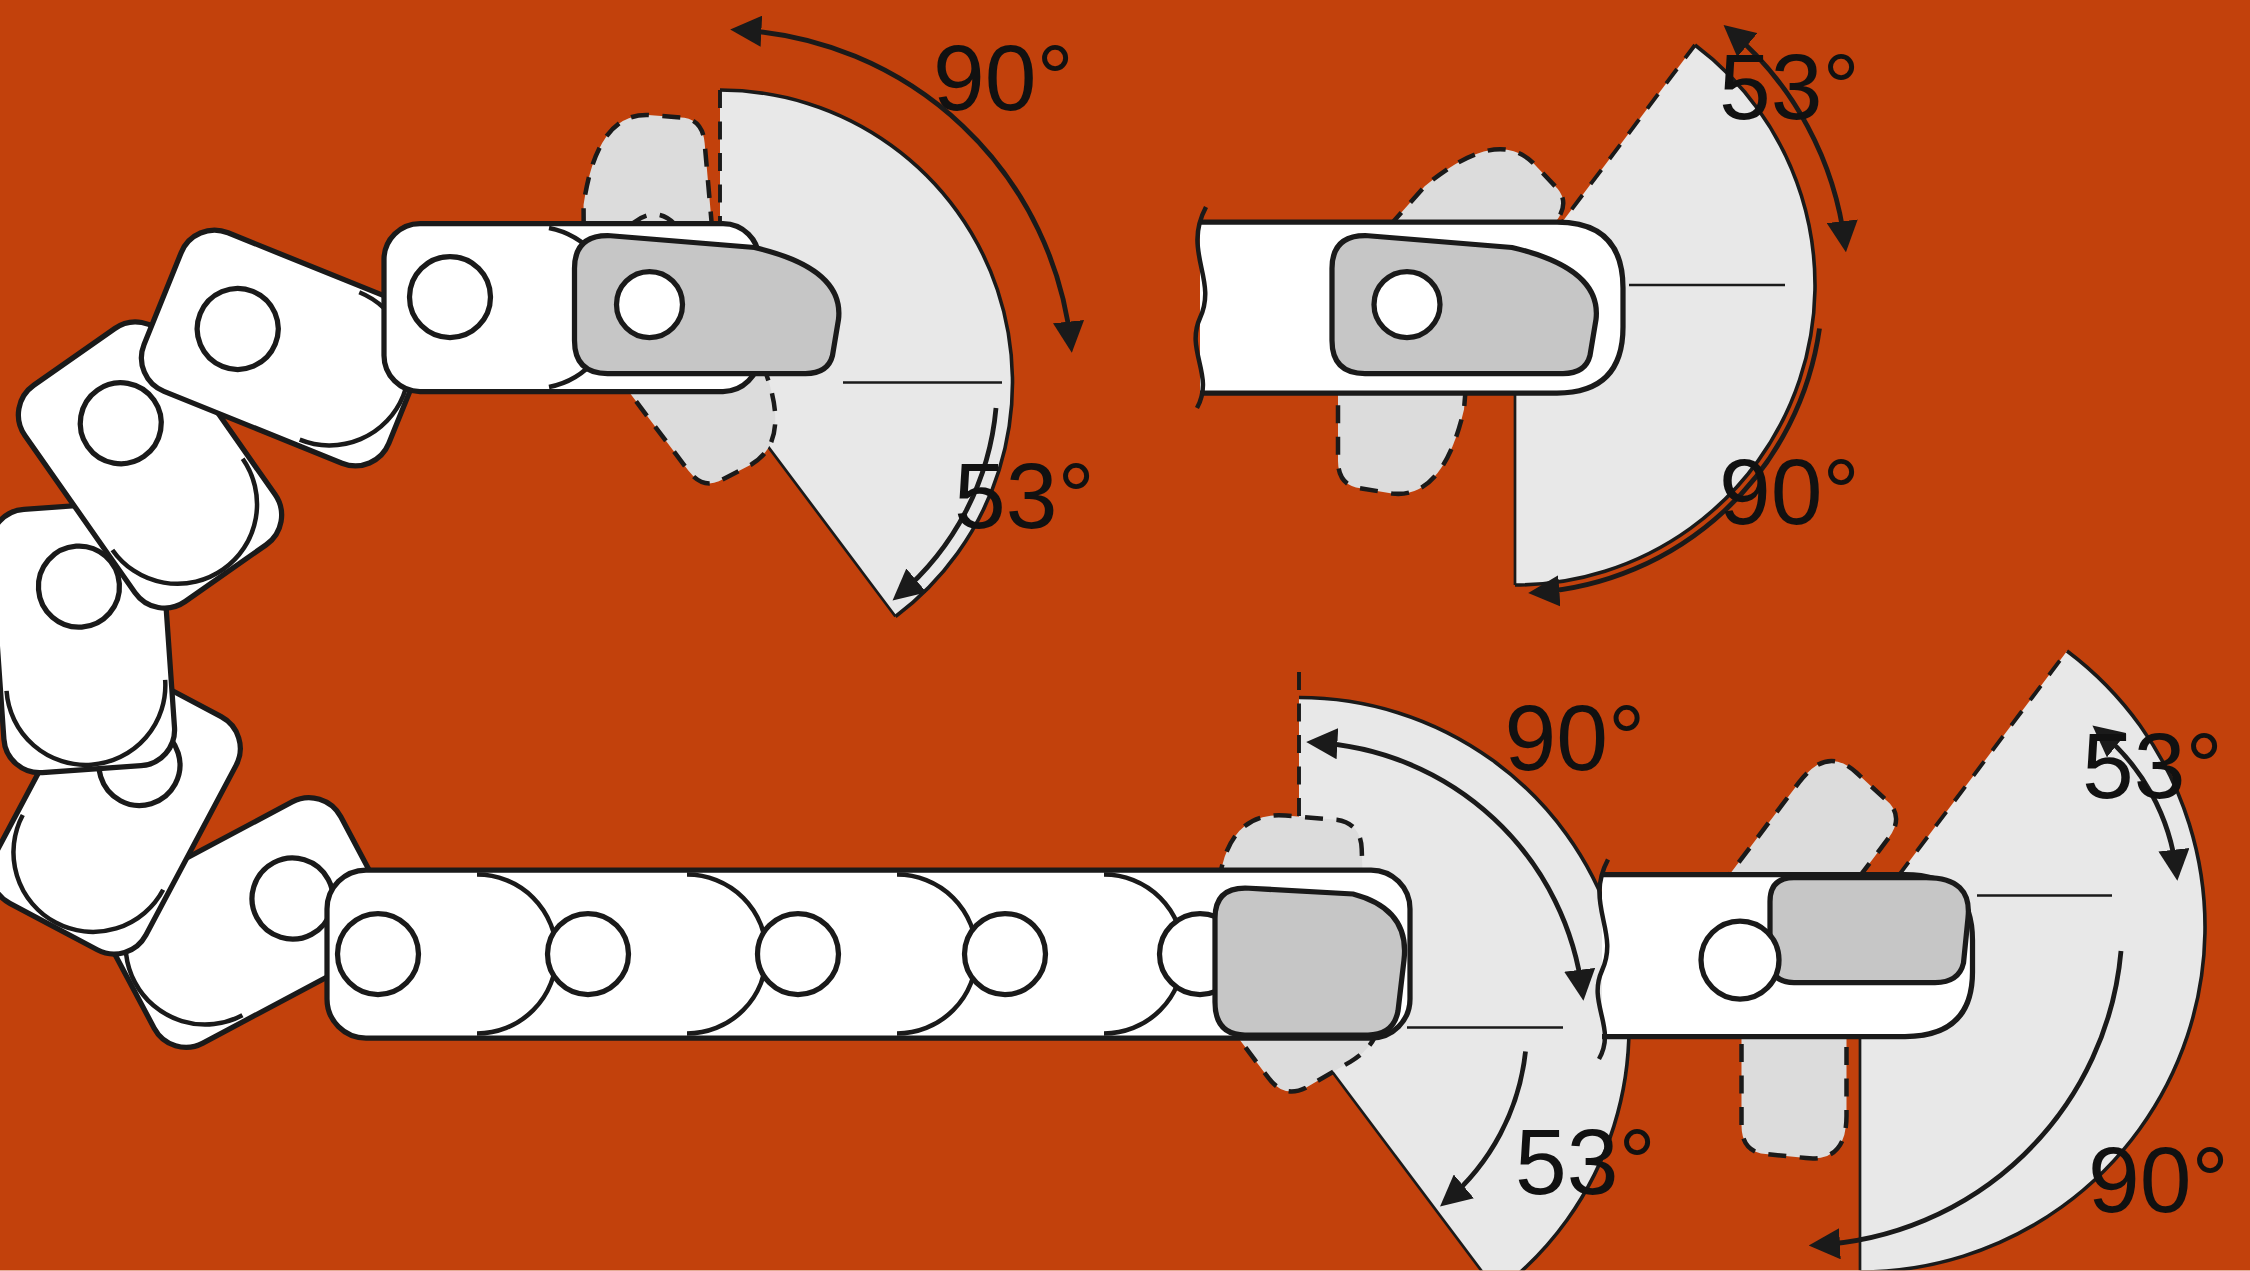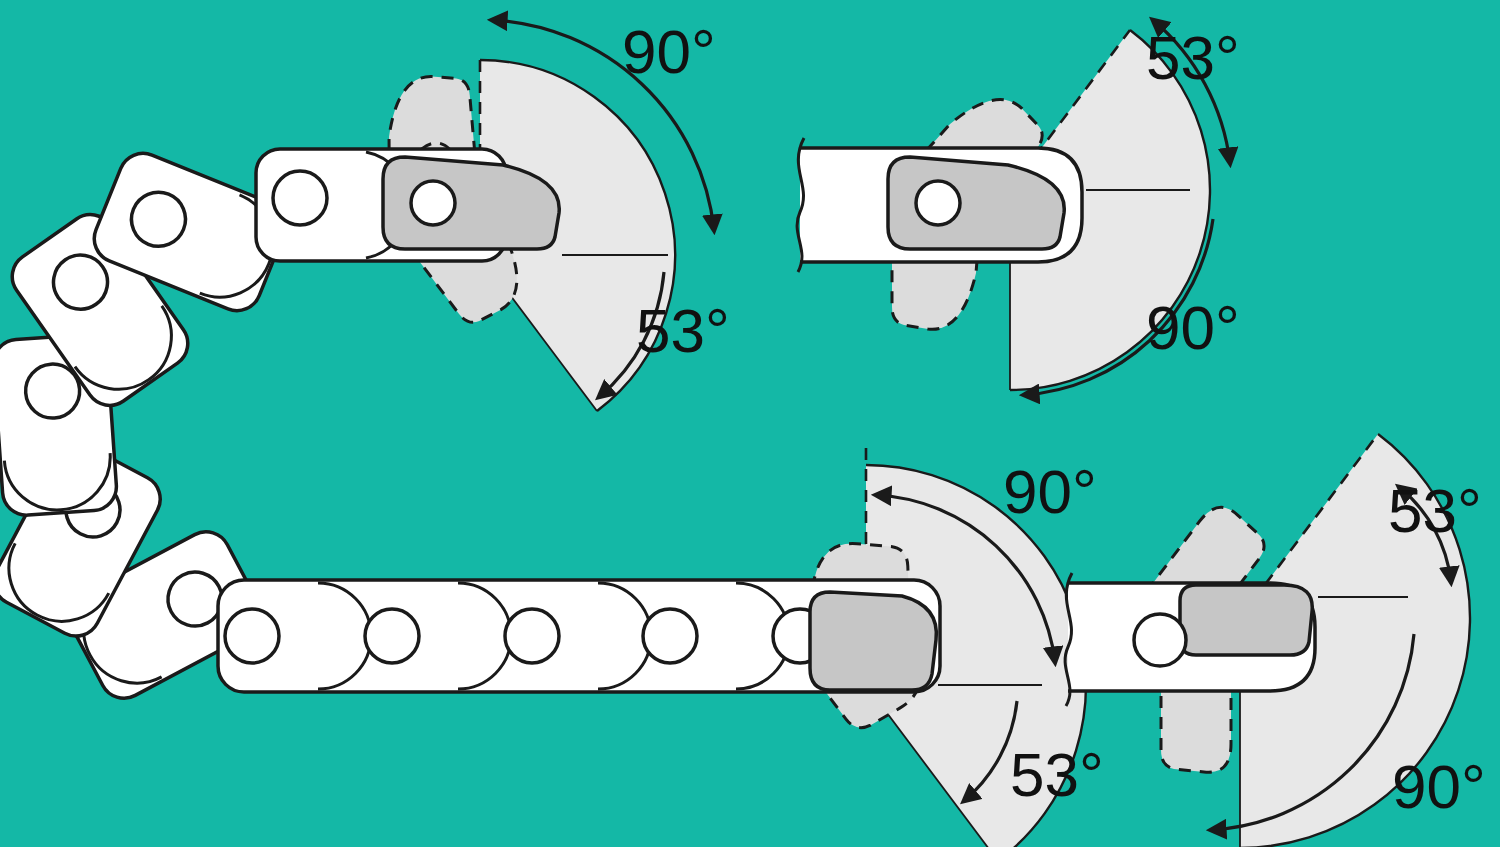--- a/index.html
+++ b/index.html
@@ -1,16 +1,16 @@
 <!DOCTYPE html>
 <html><head>
 <meta charset="utf-8">
 <style>
   html,body{margin:0;padding:0;background:#ffffff;}
-  .stage{width:1500px;height:847px;position:relative;background:#14b8a6;overflow:hidden;}
+  .stage{width:1500px;height:847px;position:relative;background:#c2410c;overflow:hidden;}
   svg{display:block;}
   svg text{font-family:"Liberation Sans","DejaVu Sans",sans-serif;font-size:62px;fill:#111111;}
   .thin{stroke:#1a1a1a;stroke-width:1.8;fill:none;}
   .arcline{stroke:#1a1a1a;stroke-width:2.4;fill:none;}
   .dashln{stroke:#1a1a1a;stroke-width:2.6;fill:none;stroke-dasharray:12 9;}
   .arrow{stroke:#1a1a1a;stroke-width:3.2;fill:none;}
 </style>
 </head>
 <body>
 

